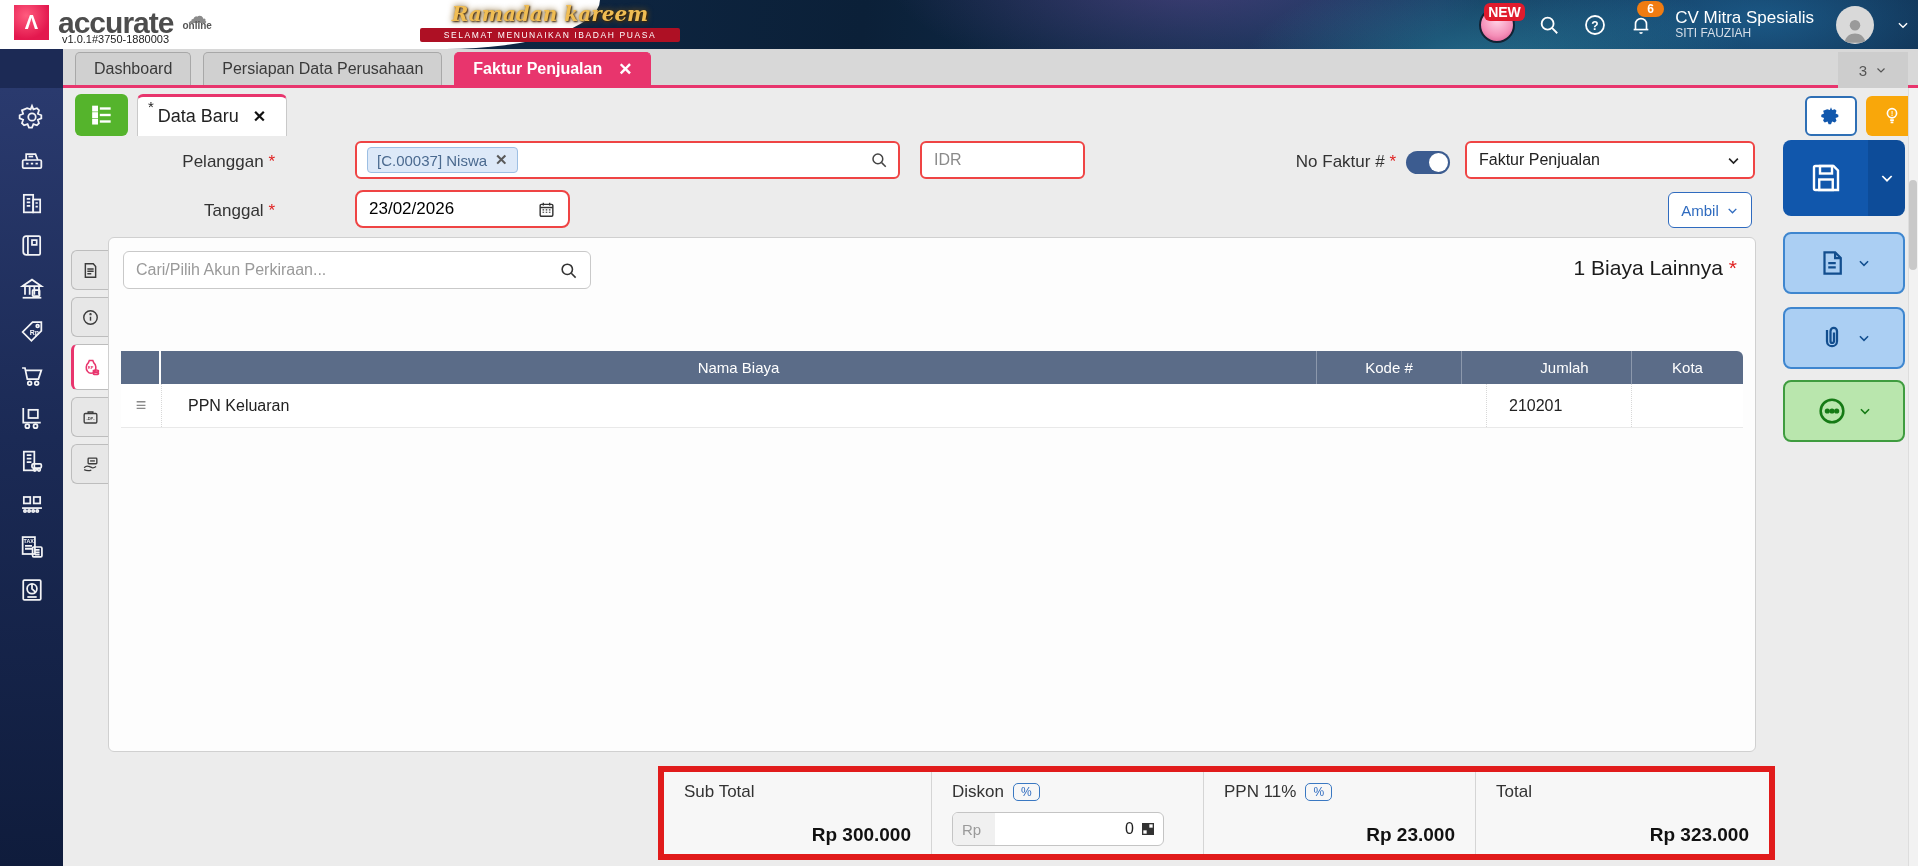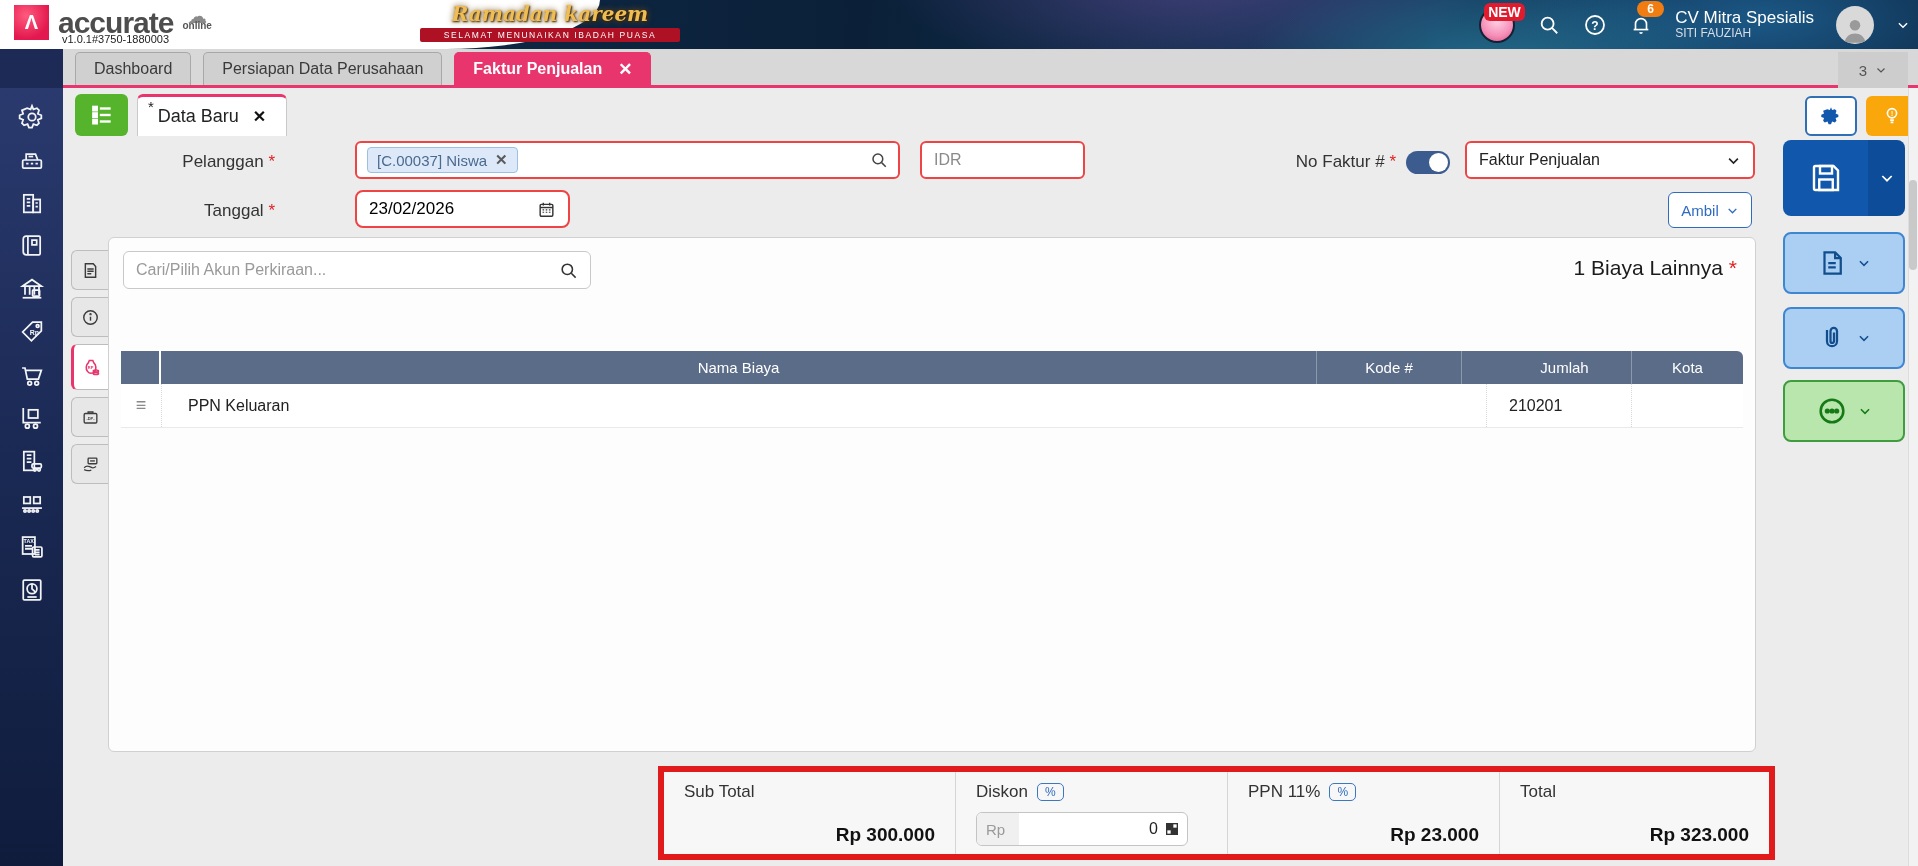--- a/index.html
+++ b/index.html
@@ -130,21 +130,21 @@
   .td.jumlah { width:170px; justify-content:flex-end; padding-right:18px; }
   .td.kota { width:112px; }
 
   
   .totals { position:absolute; left:658px; top:766px; width:1117px; height:94px; background:#f7f7f7;
     border:6px solid #e11b1b; display:flex; }
   .tsec { padding:10px 20px 8px 20px; display:flex; flex-direction:column; justify-content:space-between; border-right:1px solid #d5d5d5; }
   .tsec:last-child { border-right:none; }
   .tsec .lbl { font-size:17px; color:#333; display:flex; align-items:center; gap:9px; }
   .tsec .val { font-size:19px; font-weight:bold; color:#111; text-align:right; }
-  .tsec.sub { width:292px; } .tsec.diskon { width:272px; } .tsec.ppn { width:272px; } .tsec.total { flex:1; }
+  .tsec.sub { width:268px; } .tsec.diskon { width:272px; } .tsec.ppn { width:272px; } .tsec.total { flex:1; }
   .pct-badge { border:1.5px solid #3a78c2; border-radius:5px; color:#2f6bbf; font-size:12px; padding:1px 7px; cursor:pointer; }
   .diskon-input { width:212px; height:34px; border:1px solid #c4c4c4; border-radius:6px; background:#fff;
     display:flex; align-items:center; overflow:hidden; }
   .diskon-prefix { width:42px; height:100%; background:#f0f0f0; color:#9a9a9a; font-size:15px;
     display:flex; align-items:center; padding-left:9px; }
   .diskon-val { flex:1; text-align:right; font-size:16px; color:#222; padding-right:6px; }
   .calc-icon { margin-right:7px; color:#333; display:flex; }
 
   .scroll-edge { position:absolute; right:0; top:88px; width:10px; height:778px; background:#f2f2f2; border-left:1px solid #ddd; }
   .scroll-thumb { position:absolute; right:1px; top:92px; width:8px; height:90px; background:#c9c9c9; border-radius:4px; }

